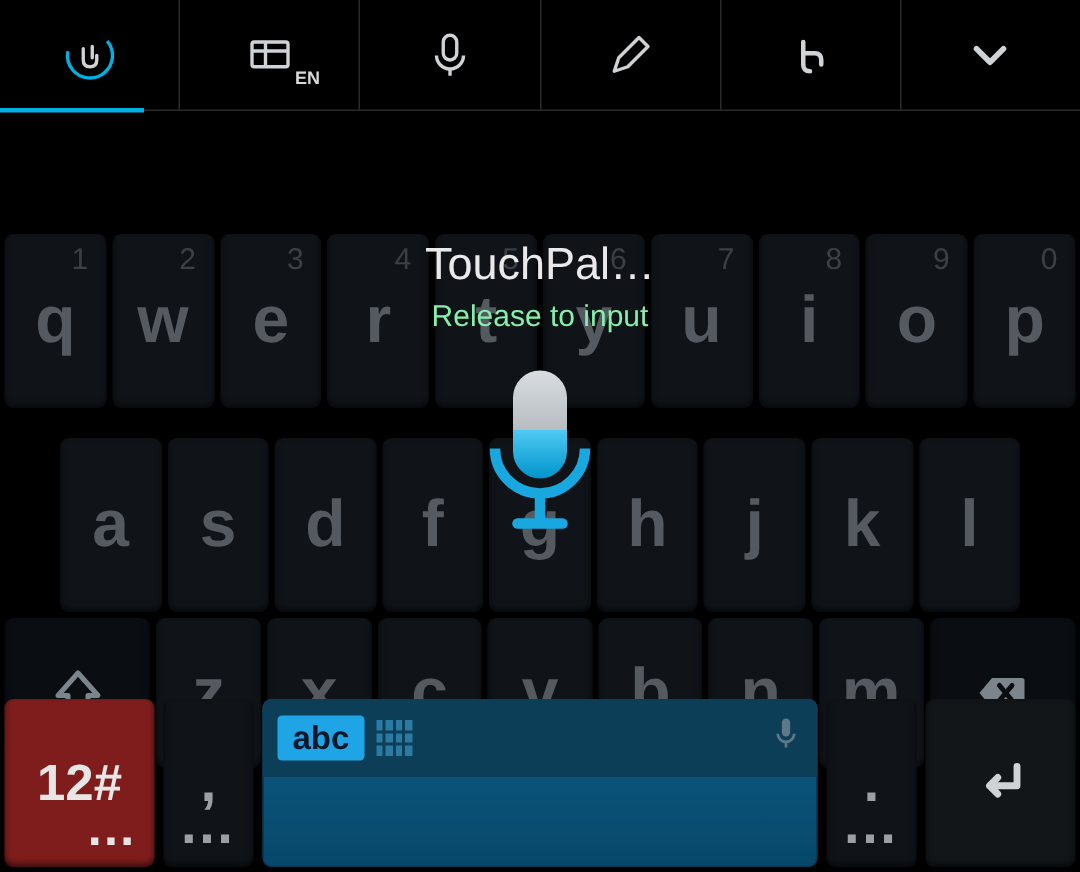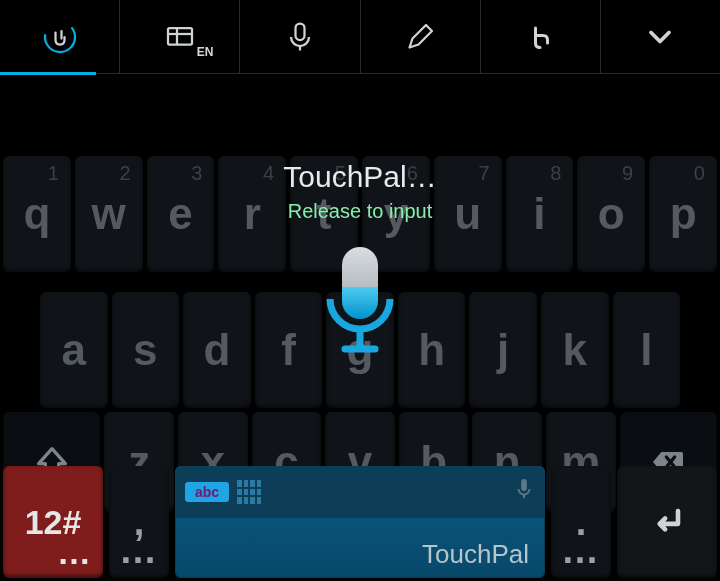--- a/index.html
+++ b/index.html
@@ -41,21 +41,21 @@
   .bottom { position: absolute; bottom: 0; left:0; right:0; height: 118px; display:flex; gap:6px; padding: 3px; }
   .bkey { background:#101418; border-radius:6px; display:flex; align-items:center; justify-content:center; position:relative; box-shadow: inset 0 -2px 4px rgba(0,0,0,.6);}
   .sym { width: 100px; background:#7f1d1d;}
   .sym span { color:#e6e6e6; font-size: 34px; font-weight: bold; }
   .comma { width: 60px; }
   .dot   { width: 60px; }
   .enter { width: 100px; background:#121619;}
   .comma span, .dot span { color:#9aa0a6; font-size: 38px; font-weight:bold; }
   .space { flex:1; background: linear-gradient(#0d5d86,#07486a); position:relative; border-radius:6px; box-shadow: inset 0 0 0 1px #083a55; overflow:hidden;}
   .space-top { height:52px; background:#0d3e57; display:flex; align-items:center; padding:0 10px; gap:8px;}
-  .abc-chip { background:#1fa4e6; color:#701a75; font-weight:bold; font-size:14px; padding:2px 10px; border-radius:3px; }
+  .abc-chip { background:#1fa4e6; color:#0f172a; font-weight:bold; font-size:22px; padding:2px 10px; border-radius:3px; }
   .grid-chip { width:24px; height:24px; display:grid; grid-template-columns:repeat(4,1fr); grid-template-rows:repeat(3,1fr); gap:2px;}
   .grid-chip i{background:#2a7aa1;}
   .space-mic { margin-left:auto; }
   .space-label { position:absolute; bottom:8px; right:16px; color:#b6c4cc; font-size:26px; }
   .enter svg{width:44px;height:44px;}
 
   .dots { position:absolute; bottom:6px; right:10px; color:#3a4046; font-size:20px; letter-spacing:2px;}
 
   
   .overlay { position:absolute; top:160px; left:0; right:0; display:flex; flex-direction:column; align-items:center; pointer-events:none;}
@@ -251,21 +251,20 @@
           <i></i>
         </span>
       <span class="space-mic">
         <svg width="22" height="28" viewBox="0 0 48 60">
             <rect x="18" y="6" width="12" height="26" rx="6" fill="#5f7888"></rect>
             <path d="M12 28 a12 12 0 0 0 24 0" fill="none" stroke="#5f7888" stroke-width="4"></path>
             <line x1="24" y1="40" x2="24" y2="48" stroke="#5f7888" stroke-width="4"></line>
           </svg>
       </span>
     </div>
-    <span class="space-label">TouchPal</span>
   </div>
   <div class="bkey dot">
     <span>.</span>
     <span class="dots">…</span>
   </div>
   <div class="bkey enter">
     <svg viewBox="0 0 48 48">
       <path d="M36 12 v14 H16 l6-6 m-6 6 6 6" fill="none" stroke="#cfd3d6" stroke-width="5" stroke-linecap="round" stroke-linejoin="round"></path>
     </svg>
   </div>

